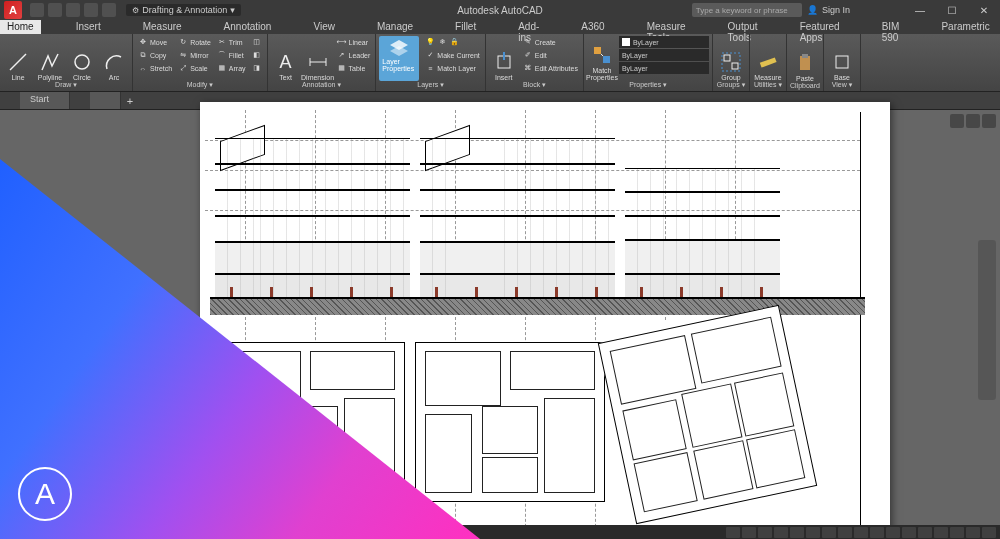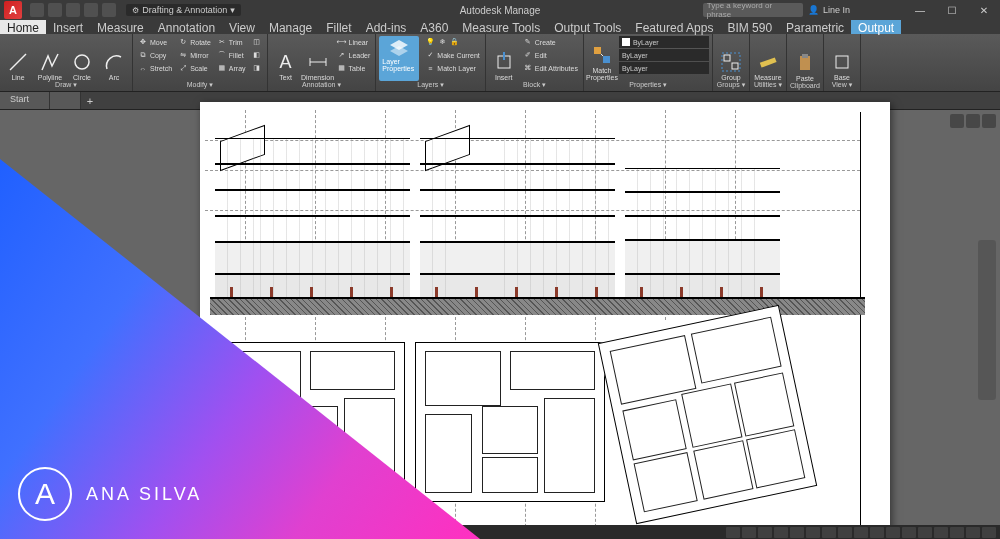--- a/index.html
+++ b/index.html
@@ -7,27 +7,27 @@
 
 
 .titlebar { height: 20px; background: #3a3a3a; display: flex; align-items: center; color: #ccc; font-size: 9px; position: relative; }
 .titlebar .logo { width: 18px; height: 18px; background: linear-gradient(135deg, #d02020, #e04040); margin: 0 4px; border-radius: 2px; display: flex; align-items: center; justify-content: center; color: #fff; font-weight: bold; font-size: 11px; }
 .titlebar .qat { display: flex; gap: 4px; padding: 0 4px; }
 .titlebar .qat-btn { width: 14px; height: 14px; background: #505050; border-radius: 2px; }
 .titlebar .workspace { background: #2a2a2a; padding: 1px 6px; margin-left: 6px; border-radius: 2px; display: flex; align-items: center; gap: 3px; }
 .titlebar .workspace .gear { font-size: 8px; }
 .titlebar .title-center { position: absolute; left: 50%; transform: translateX(-50%); font-size: 10px; }
 .titlebar .search-area { position: absolute; right: 150px; display: flex; align-items: center; gap: 6px; }
-.titlebar .search-box { background: #5a5a5a; width: 100px; height: 14px; padding: 0 4px; font-size: 8px; color: #aaa; border-radius: 2px; display: flex; align-items: center; }
+.titlebar .search-box { background: #5a5a5a; width: 110px; height: 14px; padding: 0 4px; font-size: 8px; color: #aaa; border-radius: 2px; display: flex; align-items: center; }
 .titlebar .signin { display: flex; align-items: center; gap: 3px; font-size: 9px; }
 .titlebar .win-controls { position: absolute; right: 0; display: flex; }
 .titlebar .win-btn { width: 32px; height: 20px; display: flex; align-items: center; justify-content: center; color: #ccc; font-size: 10px; }
 
 
-.menubar { height: 14px; background: #3a3a3a; display: flex; font-size: 12px; color: #ccc; }
+.menubar { height: 14px; background: #3a3a3a; display: flex; font-size: 10px; color: #ccc; gap: 28px; }
 .menubar .tab { padding: 1px 7px; cursor: pointer; }
 .menubar .tab.active { background: #e8e8e8; color: #222; }
 .menubar .tab.selected { background: #5ba5d8; color: #fff; }
 
 
 .ribbon { height: 58px; background: linear-gradient(#5a5a5a, #444); display: flex; border-bottom: 1px solid #222; }
 .ribbon-panel { border-right: 1px solid #333; padding: 2px 3px; display: flex; flex-direction: column; }
 .ribbon-panel .panel-body { flex: 1; display: flex; gap: 2px; }
 .ribbon-panel .panel-label { font-size: 7px; color: #ccc; text-align: center; white-space: nowrap; }
 .big-btn { display: flex; flex-direction: column; align-items: center; justify-content: flex-end; width: 30px; color: #ddd; font-size: 7px; text-align: center; gap: 1px; }
@@ -35,21 +35,21 @@
 .small-btn-col { display: flex; flex-direction: column; gap: 1px; }
 .small-btn { display: flex; align-items: center; gap: 2px; color: #ddd; font-size: 7px; padding: 1px 2px; white-space: nowrap; }
 .small-btn .ico-s { width: 10px; height: 10px; display: inline-flex; align-items: center; justify-content: center; }
 .layer-selects { display: flex; flex-direction: column; gap: 1px; }
 .layer-select { background: #2a2a2a; width: 90px; height: 12px; font-size: 7px; color: #ccc; padding: 0 3px; display: flex; align-items: center; }
 .highlight-btn { background: #5ba5d8; padding: 2px 3px; border-radius: 2px; display: flex; flex-direction: column; align-items: center; color: #fff; font-size: 7px; width: 40px; }
 .highlight-btn .ico { width: 22px; height: 20px; }
 
 
 .filetabs { height: 18px; background: #404040; display: flex; border-bottom: 1px solid #222; }
-.filetab { background: #585858; color: #ccc; font-size: 9px; padding: 2px 20px 2px 10px; border-right: 1px solid #333; }
+.filetab { background: #585858; color: #ccc; font-size: 9px; padding: 2px 20px 2px 10px; border-right: 1px solid #333; margin-left: 20px; }
 .filetab-add { width: 18px; display: flex; align-items: center; justify-content: center; color: #ccc; font-size: 11px; }
 
 
 .canvas-area { position: absolute; top: 110px; left: 0; right: 0; bottom: 14px; background: #666; }
 .drawing-sheet { position: absolute; left: 200px; top: -8px; right: 110px; bottom: -60px; background: #fff; box-shadow: 2px 2px 8px rgba(0,0,0,0.5); }
 .viewport-controls { position: absolute; top: 4px; right: 4px; display: flex; gap: 2px; }
 .vp-ctrl { width: 14px; height: 14px; background: rgba(0,0,0,0.3); border-radius: 2px; }
 .viewcube-area { position: absolute; right: 4px; top: 130px; width: 18px; height: 160px; background: rgba(0,0,0,0.15); border-radius: 3px; }
 
 
@@ -97,26 +97,26 @@
     <div class="qat-btn"></div>
     <div class="qat-btn"></div>
     <div class="qat-btn"></div>
     <div class="qat-btn"></div>
   </div>
   <div class="workspace">
     <span class="gear">⚙</span>
     <span>Drafting &amp; Annotation</span>
     <span>▾</span>
   </div>
-  <div class="title-center">Autodesk Manage</div>
+  <div class="title-center">Autodesk AutoCAD</div>
   <div class="search-area">
     <div class="search-box">Type a keyword or phrase</div>
     <div class="signin">
       <span>👤</span>
-      <span>Line In</span>
+      <span>Sign In</span>
     </div>
   </div>
   <div class="win-controls">
     <div class="win-btn">—</div>
     <div class="win-btn">☐</div>
     <div class="win-btn">✕</div>
   </div>
 </div>
 
 <div class="menubar">
@@ -544,14 +544,13 @@
   <div class="status-btn"></div>
   <div class="status-btn"></div>
   <div class="status-btn"></div>
   <div class="status-btn"></div>
   <div class="status-btn"></div>
 </div>
 
 <div class="wm-overlay"></div>
 <div class="wm-logo">
   <div class="wm-circle">A</div>
-  <div class="wm-name">ANA SILVA</div>
 </div>
 
 </body></html>

